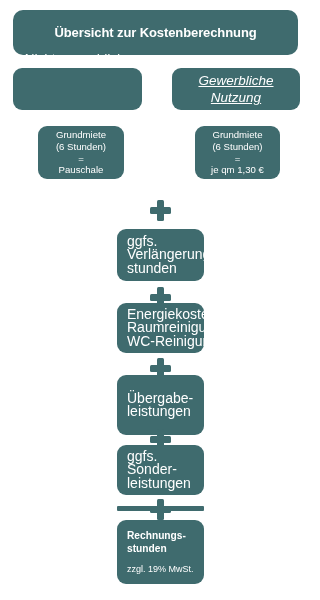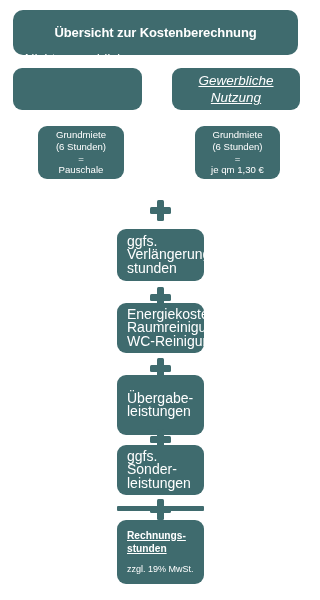--- a/index.html
+++ b/index.html
@@ -124,21 +124,20 @@
     align-items: flex-start;
     padding-left: 10px;
     justify-content: center;
   }
   .sum-line {
     font-size: 10.2px;
     font-weight: bold;
     line-height: 13.2px;
     text-align: center;
     white-space: nowrap;
-    text-decoration: underline;
   }
   .sum-note {
     font-size: 9px;
     line-height: 12px;
     margin-top: 8px;
     text-align: left;
     white-space: nowrap;
   }
 
   

